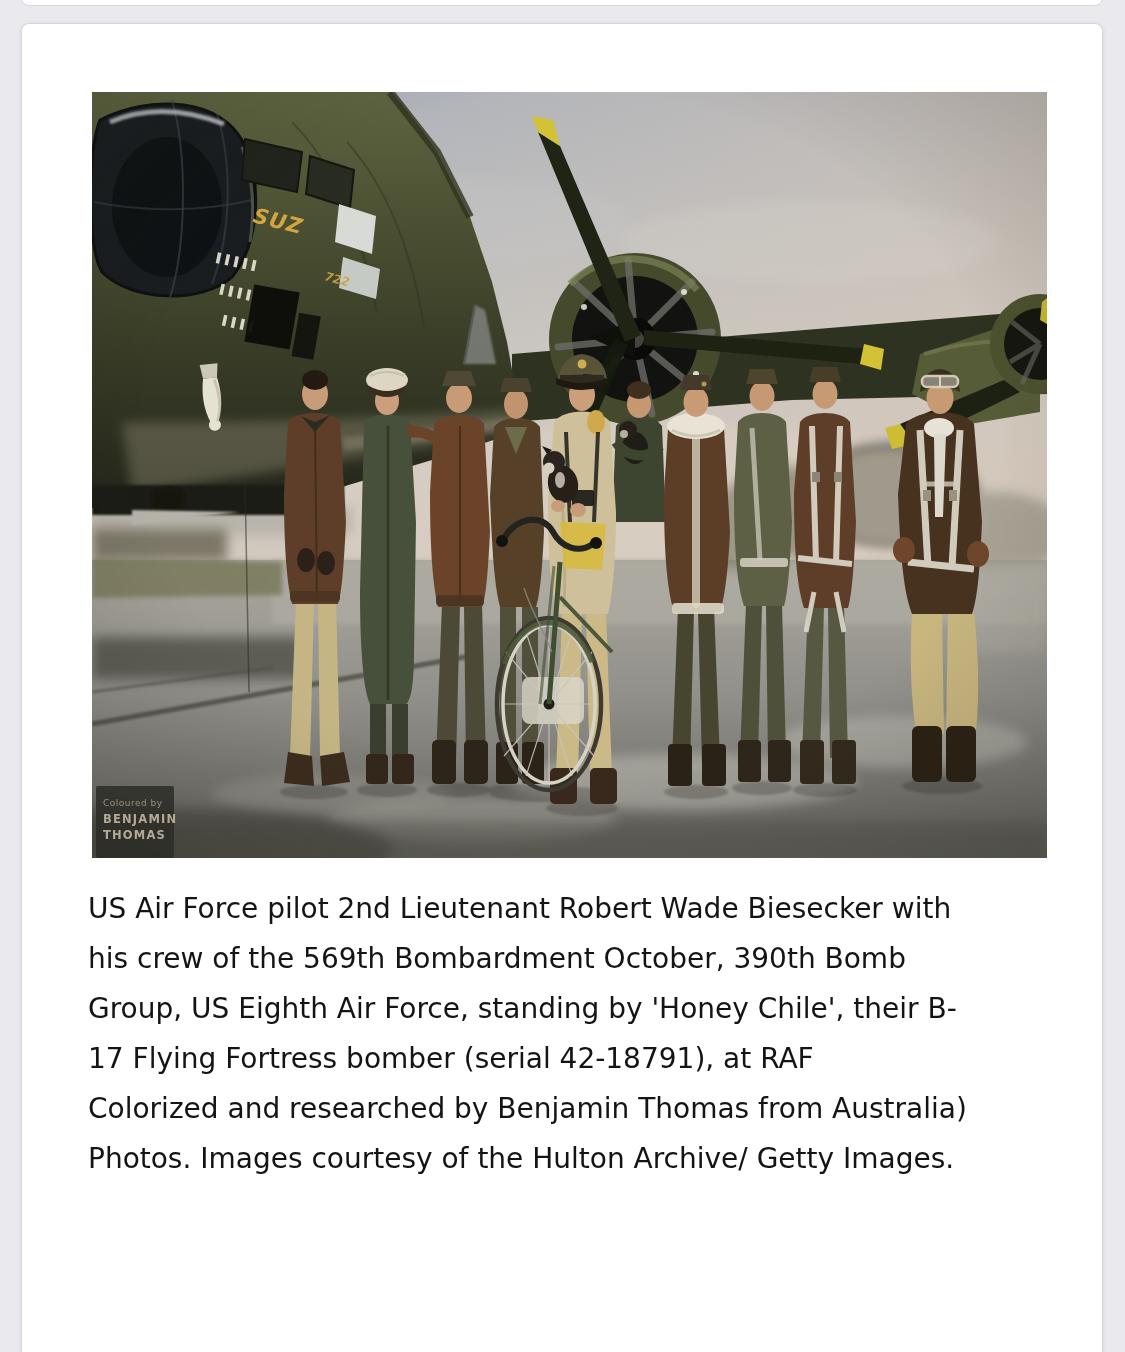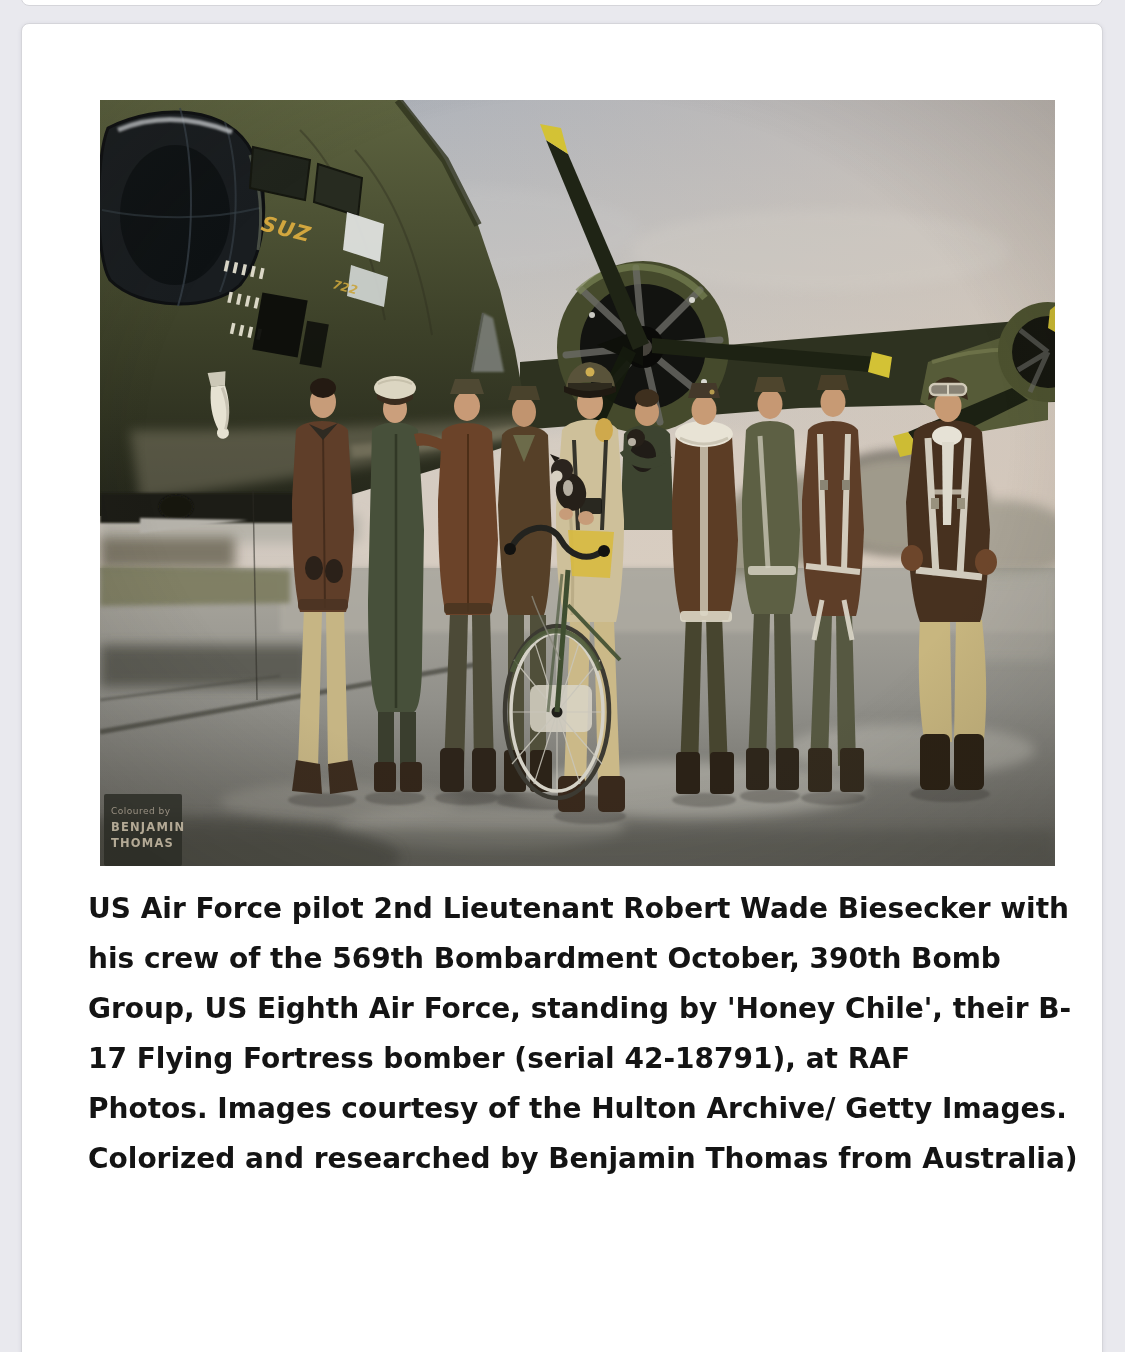--- a/index.html
+++ b/index.html
@@ -17,34 +17,34 @@
     background:#ffffff;border:1px solid #d5d5da;border-radius:8px;
     box-shadow:0 1px 4px rgba(70,70,90,.10);
   }
   .photo-figure{
     position:absolute;left:66px;top:64px;width:955px;height:766px;
     overflow:hidden;background:#b9b9b5;
   }
   .photo-figure svg{display:block;}
   .caption{
     position:absolute;left:66px;top:860px;width:990px;
-    color:#141414;font-size:28px;line-height:50px;letter-spacing:0px;font-weight:bold;
+    color:#141414;font-size:28px;line-height:50px;letter-spacing:0px;
   }
   .caption .cap-line{white-space:nowrap;height:50px;}
   .wm-small{font-size:9px;letter-spacing:.5px;}
   .wm-big{font-size:11.5px;letter-spacing:1.2px;font-weight:bold;}
 </style>
 </head>
 <body>
 
 <div class="prev-card"></div>
 
 <div class="card">
 
-  <figure class="photo-figure" style="margin:12px">
+  <figure class="photo-figure" style="margin:4px">
     <svg width="955" height="766" viewBox="0 0 955 766">
       <defs>
         <linearGradient id="sky" x1="0" y1="0" x2="0" y2="1">
           <stop offset="0" stop-color="#afb3ba"></stop>
           <stop offset="0.5" stop-color="#c9c6c1"></stop>
           <stop offset="1" stop-color="#d5cabf"></stop>
         </linearGradient>
         <linearGradient id="warm" x1="0" y1="0" x2="1" y2="0">
           <stop offset="0" stop-color="#d8c8b8" stop-opacity="0"></stop>
           <stop offset="1" stop-color="#d8c8b8" stop-opacity="0.55"></stop>
@@ -421,17 +421,17 @@
         <text x="11" y="747" class="wm-big" fill="#b3a995">THOMAS</text>
       </g>
     </svg>
   </figure>
 
   <div class="caption">
     <div class="cap-line">US Air Force pilot 2nd Lieutenant Robert Wade Biesecker with</div>
     <div class="cap-line">his crew of the 569th Bombardment October, 390th Bomb</div>
     <div class="cap-line">Group, US Eighth Air Force, standing by 'Honey Chile', their B-</div>
     <div class="cap-line">17 Flying Fortress bomber (serial 42-18791), at RAF</div>
+    <div class="cap-line">Colorized and researched by Benjamin Thomas from Australia)</div>
     <div class="cap-line">Photos. Images courtesy of the Hulton Archive/ Getty Images.</div>
-    <div class="cap-line">Colorized and researched by Benjamin Thomas from Australia)</div>
   </div>
 
 </div>
 
 </body></html>

